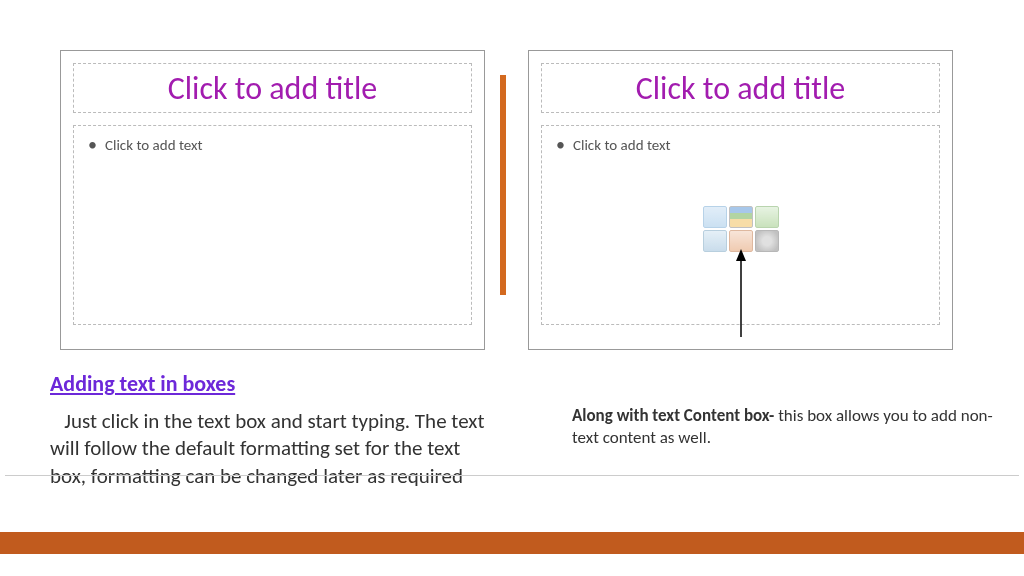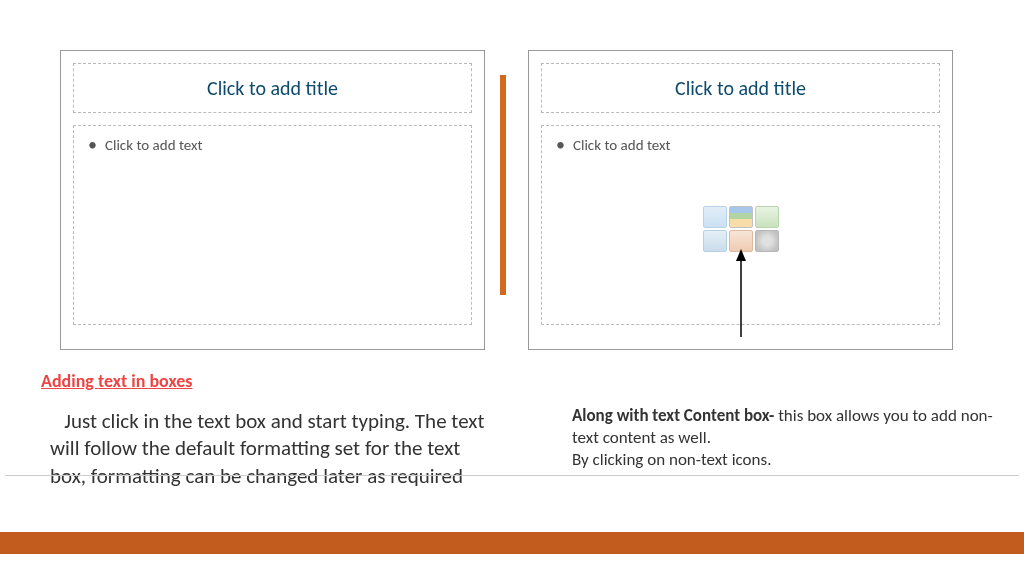--- a/index.html
+++ b/index.html
@@ -21,22 +21,22 @@
     padding: 12px;
   }
   .slide-left { left: 60px; }
   .slide-right { left: 528px; }
   .title-box {
     border: 1px dashed #bbb;
     height: 50px;
     display: flex;
     align-items: center;
     justify-content: center;
-    font-size: 20px;
-    color: #0c4a6e;
+    font-size: 32px;
+    color: #a21caf;
     margin-bottom: 12px;
   }
   .content-box {
     border: 1px dashed #bbb;
     height: 200px;
     padding: 10px 14px;
     position: relative;
   }
   .bullet-line {
     font-size: 15px;
@@ -76,26 +76,26 @@
   .divider {
     position:absolute;
     left:500px;
     top:75px;
     width:6px;
     height:220px;
     background:#d3691f;
   }
   .heading {
     position:absolute;
-    left:41px;
+    left:50px;
     top:370px;
-    font-size:18px;
+    font-size:22px;
     font-weight:bold;
     text-decoration:underline;
-    color:#ef4444;
+    color:#6d28d9;
   }
   .para-left {
     position:absolute;
     left:50px;
     top:408px;
     width:435px;
     font-size:21px;
     color:#333;
     line-height:1.3;
   }
@@ -164,17 +164,16 @@
 </div>
 
 <div class="heading">Adding text in boxes</div>
 
 <div class="para-left">
   &nbsp;&nbsp;&nbsp;<span>Just click in the text box and start typing. The text will follow the default formatting set for the text box, formatting can be changed later as required</span>
 </div>
 
 <div class="para-right">
   <span class="right-bold">Along with text Content box- </span><span>this box allows you to add non-text content as well.</span><br>
-  <span>By clicking on non-text icons.</span>
 </div>
 
 <div class="hr-line"></div>
 <div class="bottom-bar"></div>
 
 </body></html>

